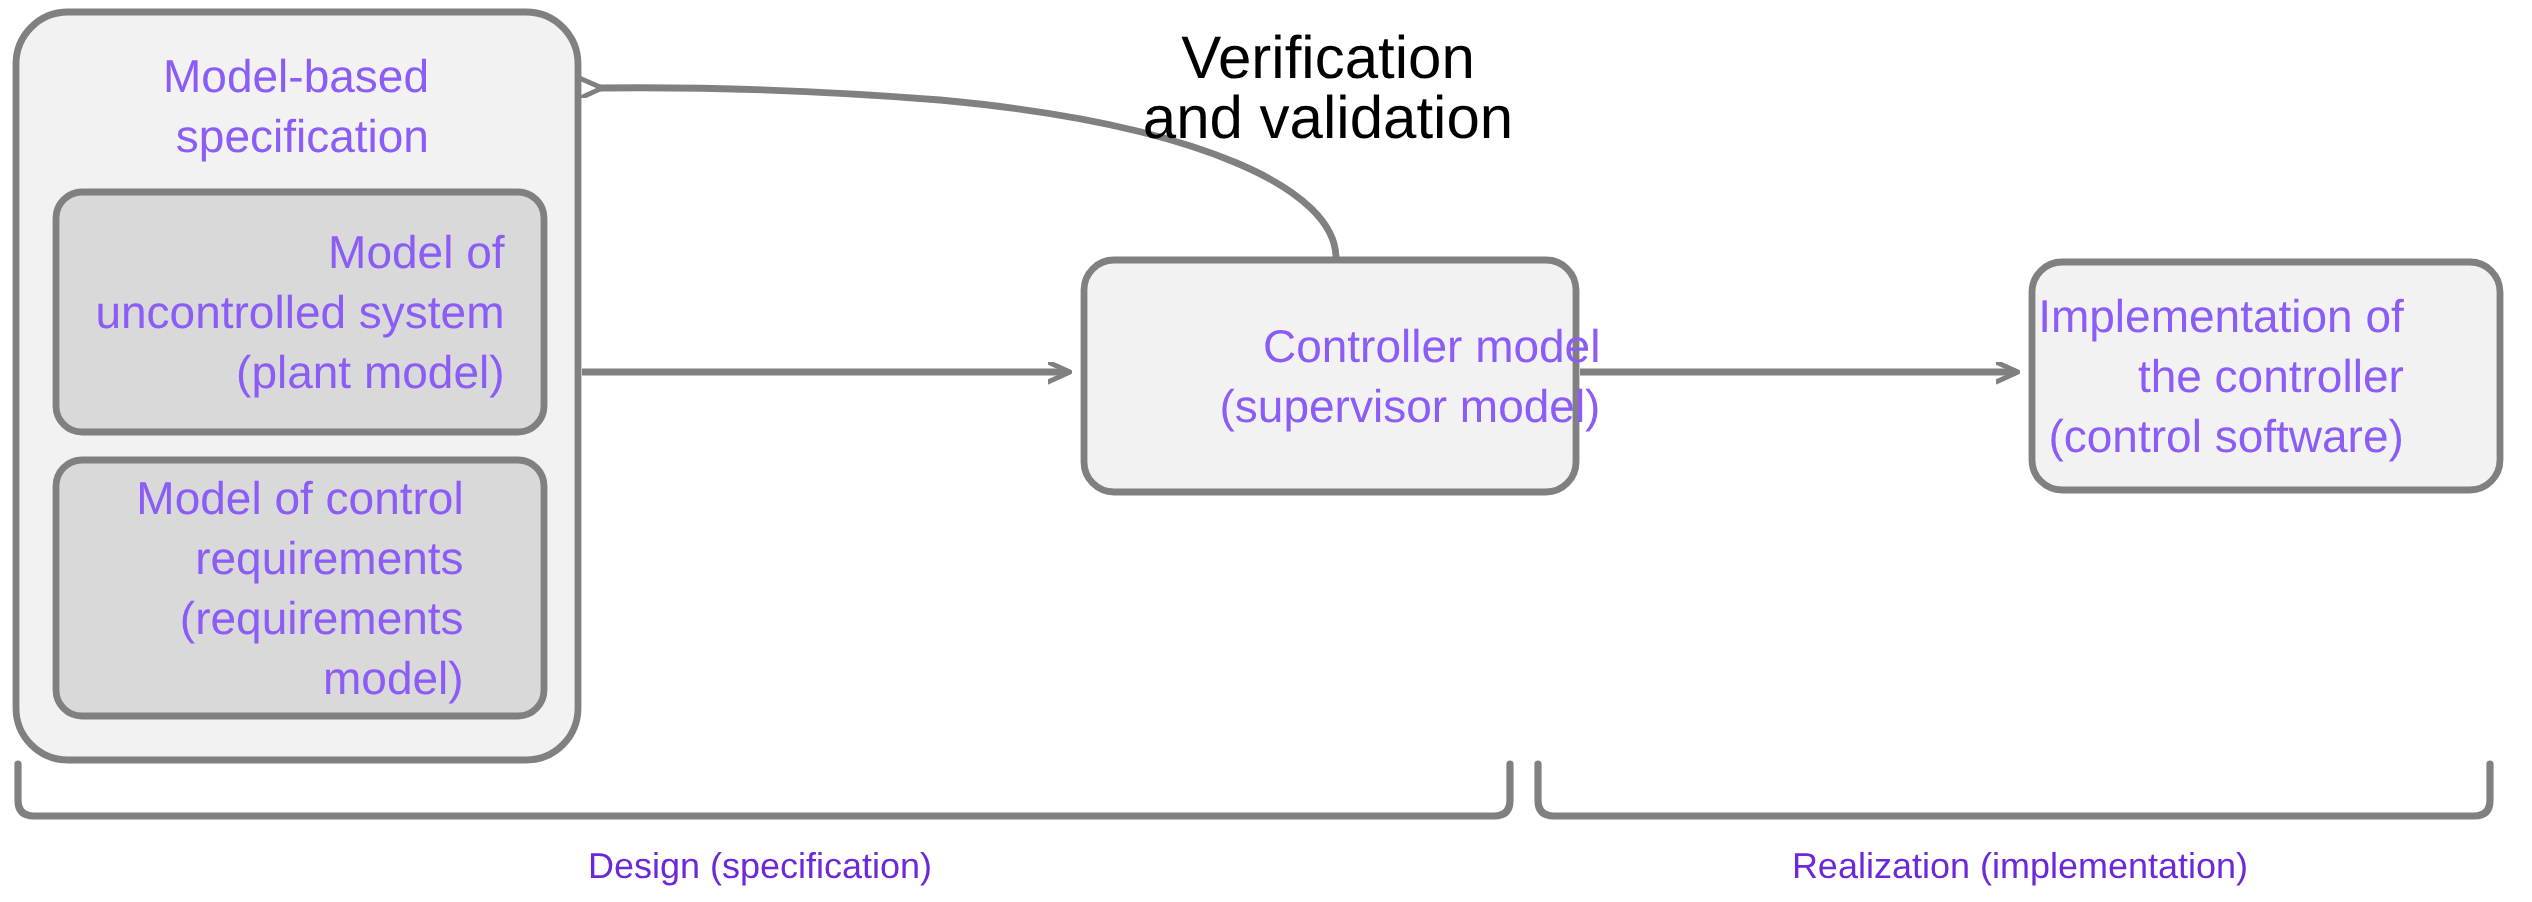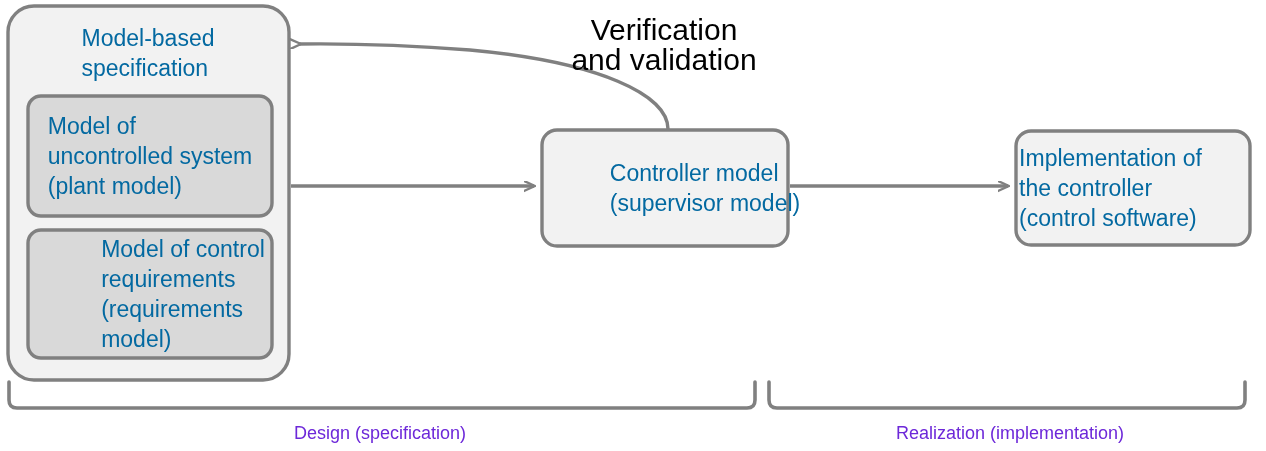--- a/index.html
+++ b/index.html
@@ -22,22 +22,22 @@
     left: 0;
     top: 0;
     width: 1266px;
     height: 451px;
   }
   .boxtext {
     position: absolute;
     display: flex;
     align-items: center;
     justify-content: center;
-    text-align: left;
-    color: #0369a1;
+    text-align: right;
+    color: #8b5cf6;
     font-size: 23px;
     line-height: 30px;
     white-space: pre-line;
     pointer-events: none;
   }
   .edgelabel {
     position: absolute;
     text-align: center;
     color: #000000;
     font-size: 30px;
@@ -48,21 +48,21 @@
     position: absolute;
     text-align: center;
     color: #6d28d9;
     font-size: 18px;
     line-height: 30px;
     white-space: pre-line;
   }
   
   #outer-spec-text   { left: 8px;    top: 18px;  width: 280px; height: 70px; }
   #plant-text        { left: 28px;   top: 96px;  width: 244px; height: 120px; }
-  #req-text          { left: 28px;   top: 230px; width: 244px; height: 128px; margin-left: 33px; }
+  #req-text          { left: 28px;   top: 230px; width: 244px; height: 128px; }
   #controller-text   { left: 542px;  top: 130px; width: 246px; height: 116px; padding-left: 40px; }
   #impl-text         { left: 1016px; top: 131px; width: 189px; height: 114px; }
 
   #label-synthesis   { left: 295px;  top: 85px;  width: 236px; }
   #label-verif       { left: 548px;  top: 15px;  width: 232px; }
   #label-manual      { left: 798px;  top: 85px;  width: 216px; }
 
   #label-design      { left: 110px;  top: 418px; width: 540px; }
   #label-realization { left: 770px;  top: 418px; width: 480px; }
 </style>

